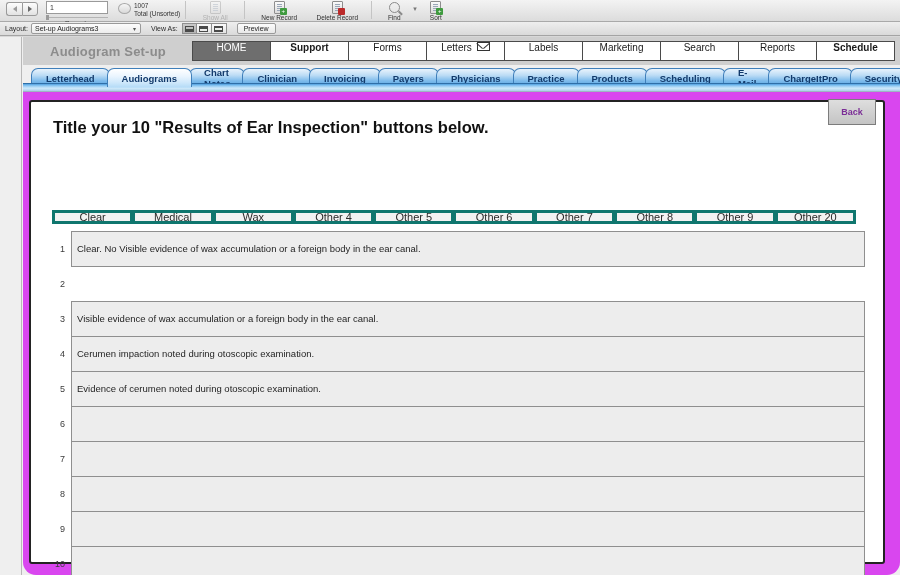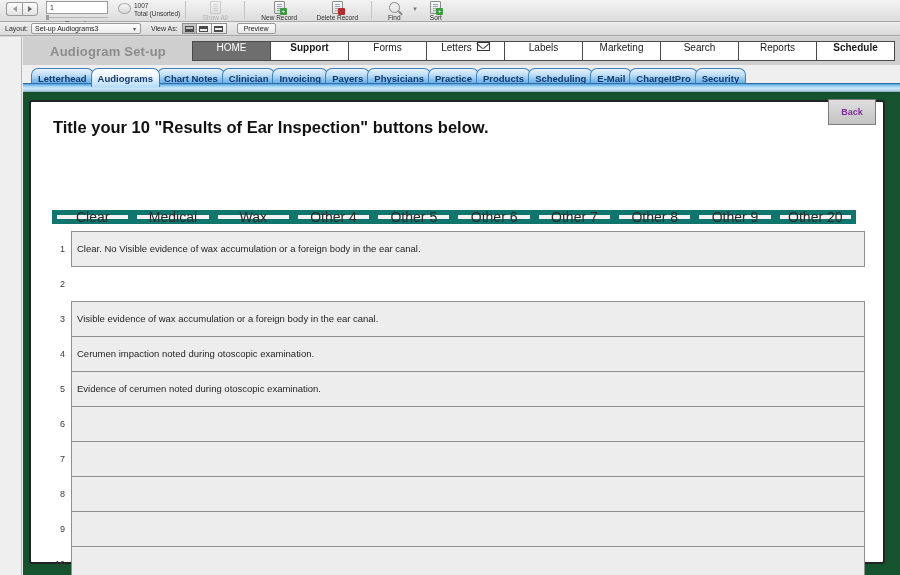--- a/index.html
+++ b/index.html
@@ -98,21 +98,21 @@
     background: linear-gradient(#fcfcfc,#e8e8e8); font-size: 7px; color: #222; line-height: 10px;
   }
 
   
   .win-body {
     position: absolute; left: 0; top: 37px; width: 900px; height: 538px;
     background: #efefef;
   }
   .left-rail { position: absolute; left: 0; top: 0; width: 22px; height: 538px;
                background: #efefef; border-right: 1px solid #b8b8b8; }
-  .content-pane { position: absolute; left: 23px; top: 0; right: 0; bottom: 0; background: #14532d; }
+  .content-pane { position: absolute; left: 23px; top: 0; right: 0; bottom: 0; background: #d946ef; border-radius: 13px; }
 
   
   .app-header {
     position: absolute; left: 0; top: 0; width: 877px; height: 28px;
     background: #cfcfcf;
     display: flex; align-items: center;
   }
   .app-title {
     width: 170px; text-align: center; font-size: 13px; font-weight: bold;
     color: #8c8c8c; letter-spacing: .2px;
@@ -127,21 +127,21 @@
   .mn-tab.bold { font-weight: bold; }
   .env { display:inline-block; width: 13px; height: 9px; border: 1px solid #333; margin-left: 5px; position: relative; }
   .env:before, .env:after { content:""; position:absolute; top:0px; width: 8px; height: 1px; background:#333; }
   .env:before { left: -0.5px; transform-origin: left top; transform: rotate(42deg); }
   .env:after  { right: -0.5px; transform-origin: right top; transform: rotate(-42deg); }
 
   
   .tabstrip-wrap { position: absolute; left: 0; top: 28px; width: 877px; height: 25px; background: #efefef; }
   .tabstrip { position: absolute; left: 8px; top: 3px; display: flex; }
   .bt {
-    height: 19px; padding: 0 6px;
+    height: 19px; padding: 0 14px;
     background: linear-gradient(#e9f3fc 0%, #bcdcf5 35%, #7fbcec 65%, #4f9fdf 100%);
     border: 1px solid #3f7fba; border-bottom: none;
     border-radius: 7px 7px 0 0;
     display: flex; align-items: center; justify-content: center;
     font-size: 9.5px; font-weight: bold; color: #123a6b;
     margin-right: -3px; position: relative;
   }
   .bt.selected {
     background: linear-gradient(#ffffff 0%, #eaf5fe 40%, #cfe8fb 75%, #b6dcf7 100%);
     z-index: 5;
@@ -166,22 +166,22 @@
   }
   .card-title {
     position: absolute; left: 22px; top: 16px;
     font-size: 16.5px; font-weight: bold; color: #111;
   }
 
   
   .colhdr { position: absolute; left: 22px; top: 108px; display: flex; }
   .ch {
     width: 81.3px; height: 14px; background: #f2f2f2;
-    border: 5px solid #0f766e; margin-left: -1px;
-    font-size: 14px; color: #2a2a2a;
+    border: 3px solid #0f766e; margin-left: -1px;
+    font-size: 11px; color: #2a2a2a;
     display: flex; align-items: center; justify-content: center;
   }
 
   
   .rows { position: absolute; left: 22px; top: 129px; width: 812px; }
   .frow { display: flex; align-items: center; height: 35px; }
   .rnum {
     width: 18px; text-align: right; padding-right: 6px;
     font-size: 9px; color: #3b3b3b;
   }

